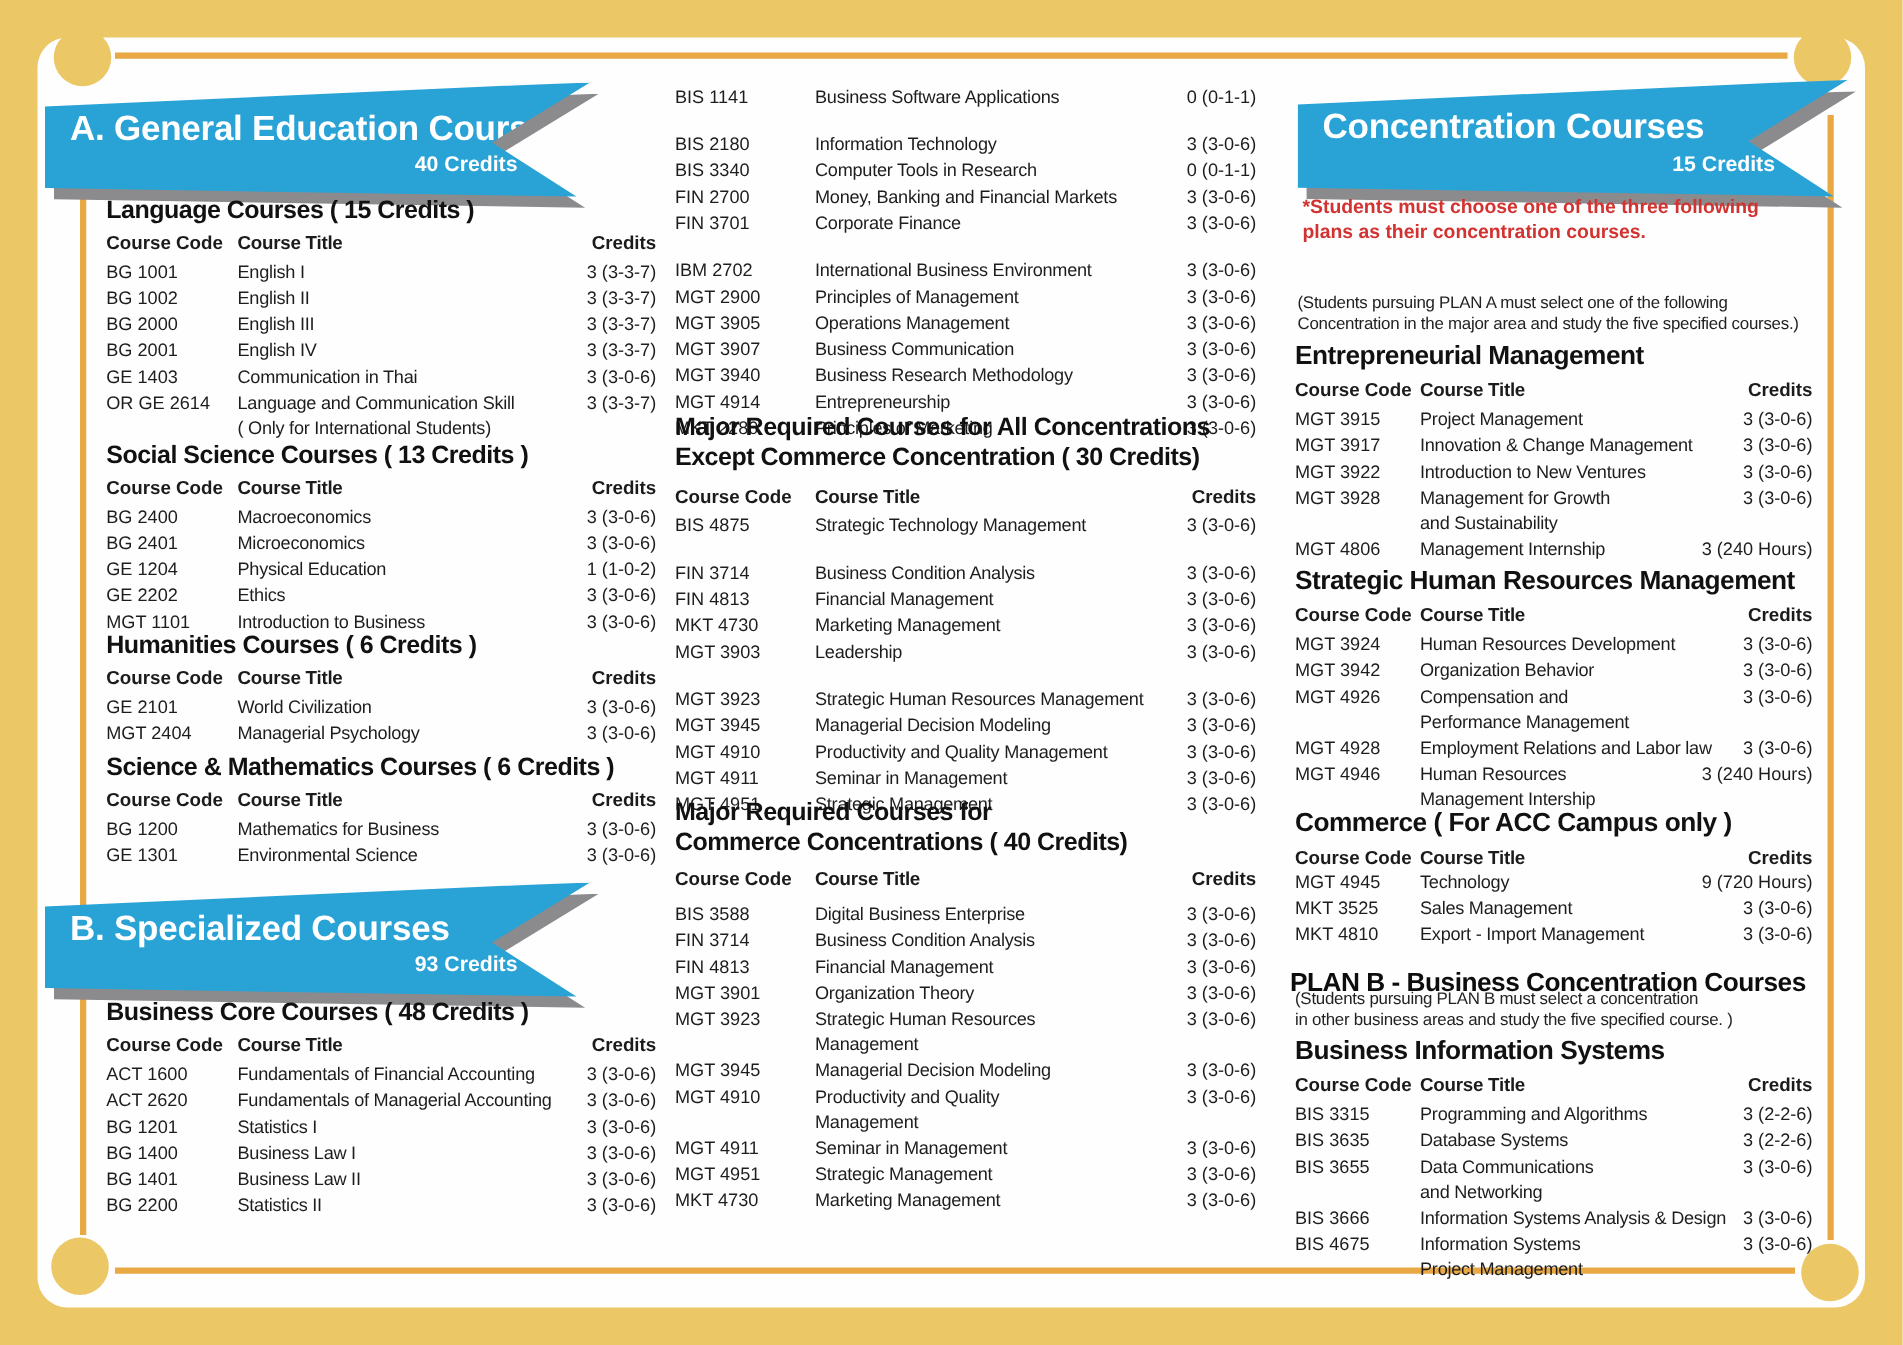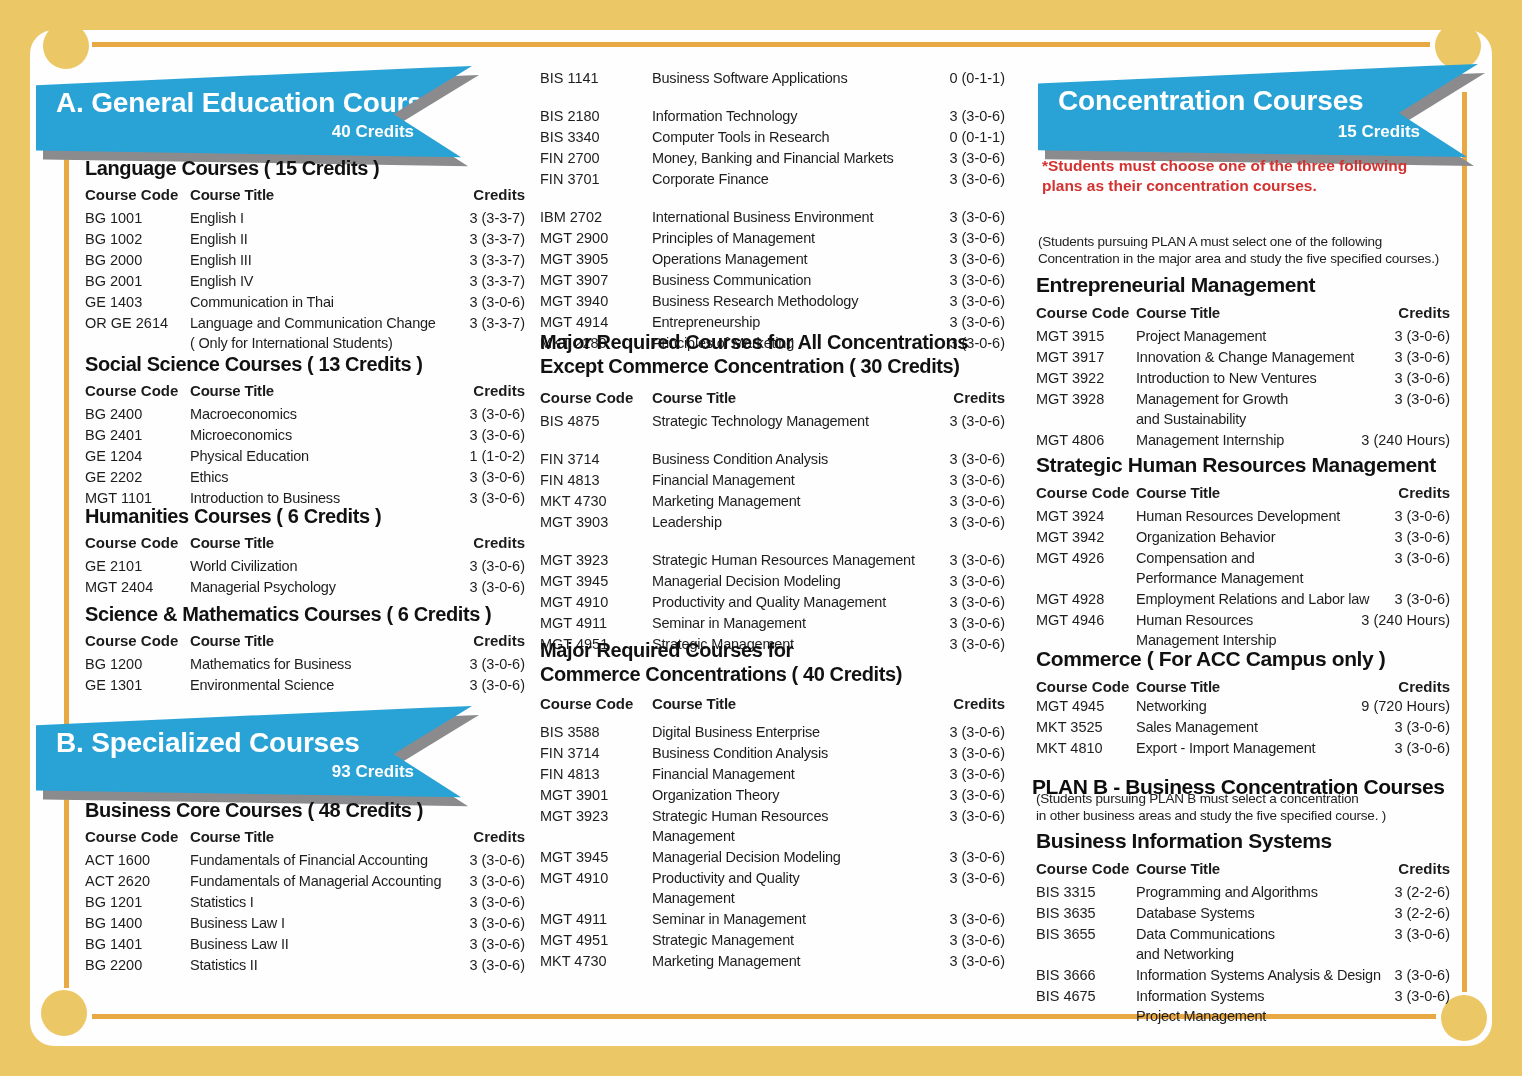--- a/index.html
+++ b/index.html
@@ -111,21 +111,21 @@
           <span class="ctitle">English IV</span>
           <span class="credits">3 (3-3-7)</span>
         </div>
         <div class="crow">
           <span class="code">GE 1403</span>
           <span class="ctitle">Communication in Thai</span>
           <span class="credits">3 (3-0-6)</span>
         </div>
         <div class="crow">
           <span class="code">OR GE 2614</span>
-          <span class="ctitle">Language and Communication Change
+          <span class="ctitle">Language and Communication Skill
 ( Only for International Students)</span>
           <span class="credits">3 (3-3-7)</span>
         </div>
       </div>
   </section>
 
   <section class="sec c1" style="left:85px;top:352px">
     <h2 class="sec-h">Social Science Courses ( 13 Credits )</h2>
     <div class="thead">
       <span class="code">Course Code</span>
@@ -519,21 +519,21 @@
   <section class="sec c3" style="left:1036px;top:646px">
     <h2 class="sec-h sub-h">Commerce ( For ACC Campus only )</h2>
     <div class="thead" style="margin-bottom:1px">
       <span class="code">Course Code</span>
       <span class="ctitle">Course Title</span>
       <span class="credits">Credits</span>
     </div>
     <div>
         <div class="crow">
           <span class="code">MGT 4945</span>
-          <span class="ctitle">Networking</span>
+          <span class="ctitle">Technology</span>
           <span class="credits">9 (720 Hours)</span>
         </div>
         <div class="crow">
           <span class="code">MKT 3525</span>
           <span class="ctitle">Sales Management</span>
           <span class="credits">3 (3-0-6)</span>
         </div>
         <div class="crow">
           <span class="code">MKT 4810</span>
           <span class="ctitle">Export - Import Management</span>

